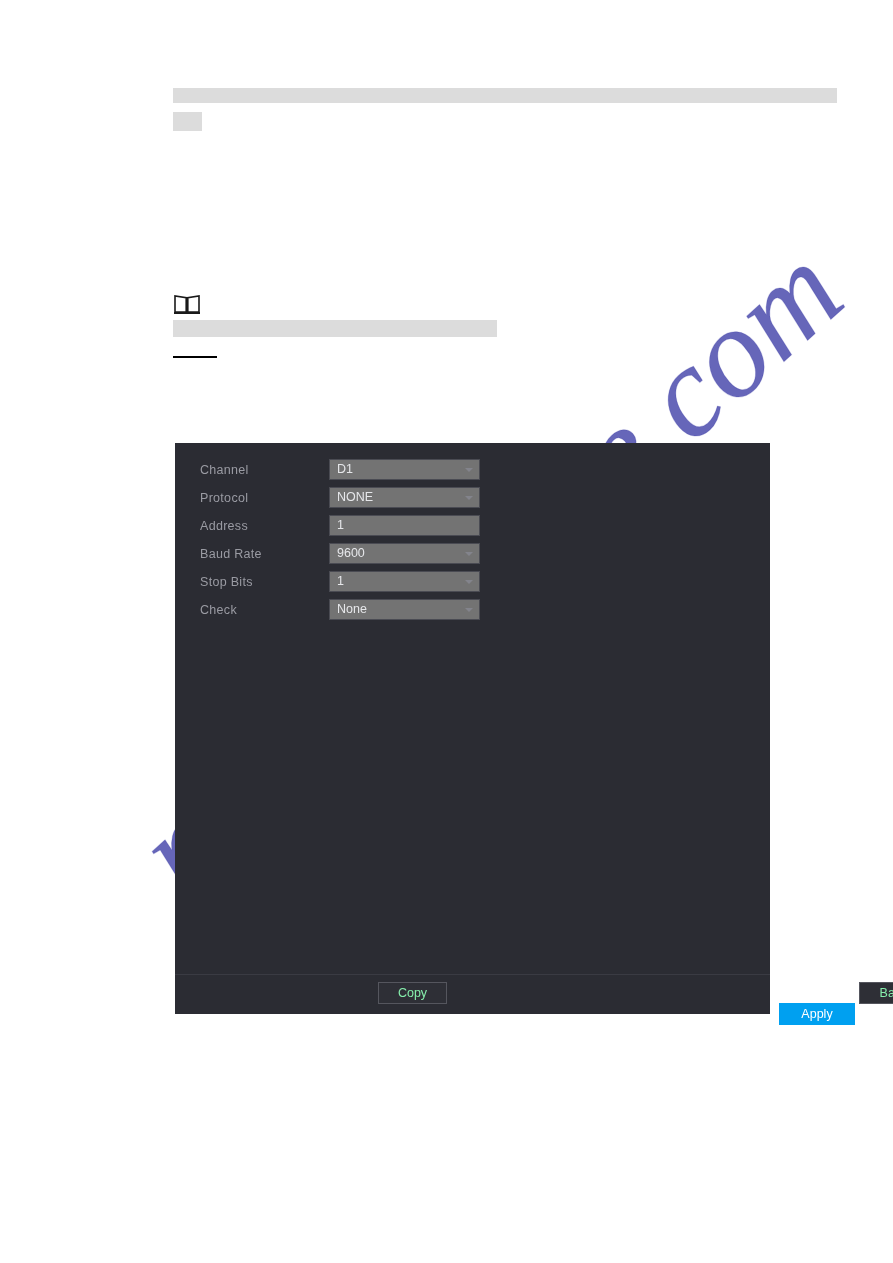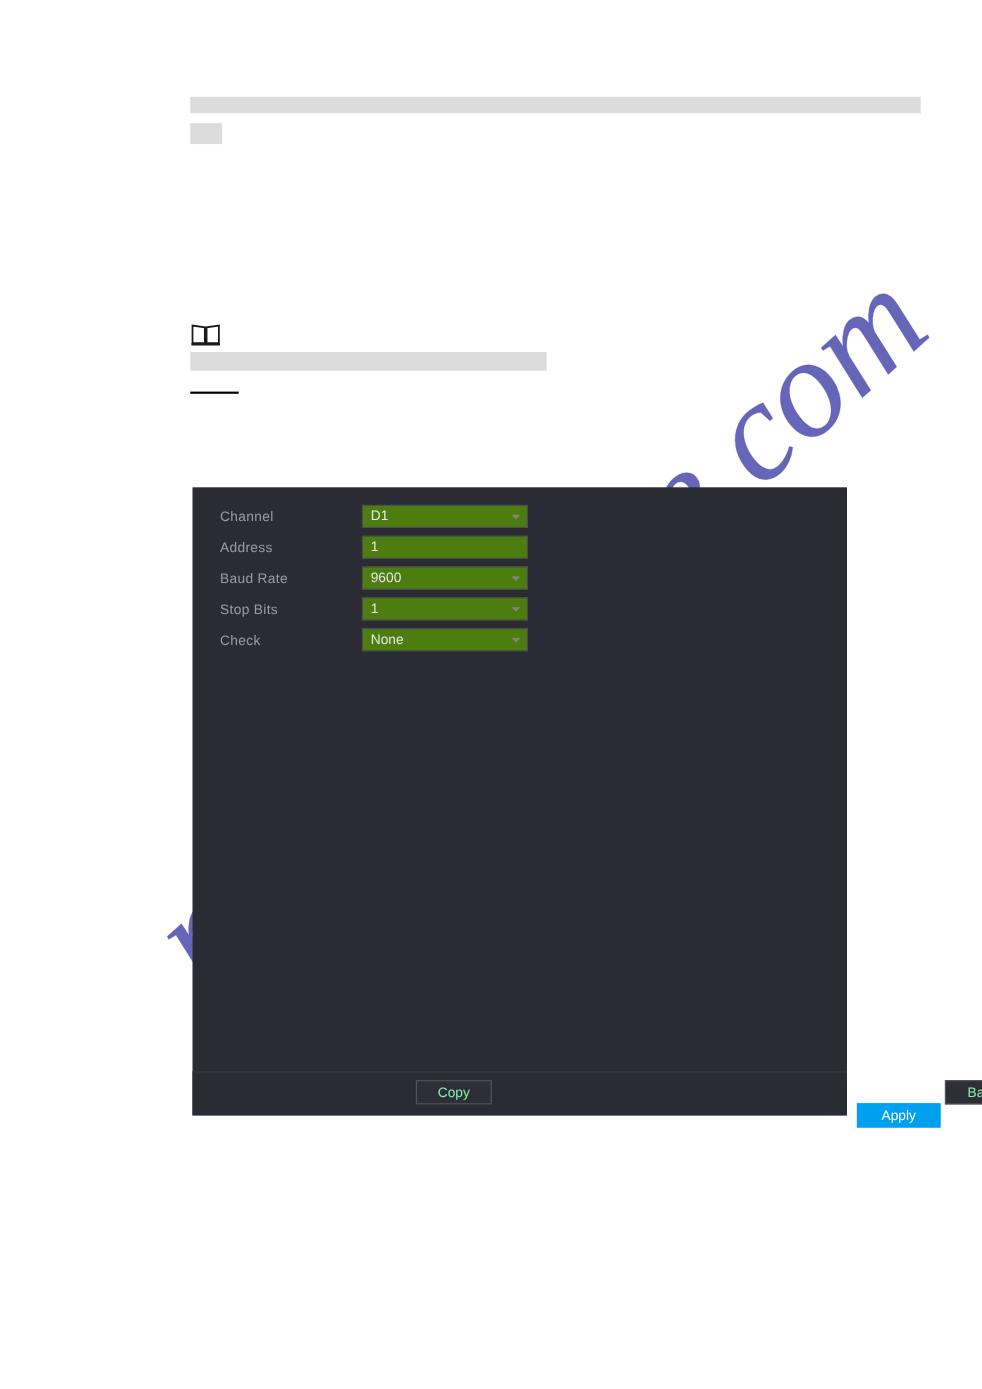--- a/index.html
+++ b/index.html
@@ -78,21 +78,21 @@
     line-height: 18px;
     letter-spacing: 0.3px;
     white-space: nowrap;
   }
   .field {
     position: absolute;
     left: 154px;
     top: 0;
     width: 151px;
     height: 21px;
-    background: #4d7c0f;
+    background: #737373;
     border: 1px solid #4a4b53;
     box-sizing: border-box;
   }
   .field-value {
     position: absolute;
     left: 7px;
     top: 0;
     line-height: 19px;
     font-size: 12.5px;
     color: #e6e7ea;
@@ -179,20 +179,27 @@
 
   <div id="ptz-form">
       <div class="form-row">
         <div class="row-label">Channel</div>
         <div class="field">
           <span class="field-value">D1</span>
           <span class="caret"></span>
         </div>
       </div>
       <div class="form-row">
+        <div class="row-label">Protocol</div>
+        <div class="field">
+          <span class="field-value">NONE</span>
+          <span class="caret"></span>
+        </div>
+      </div>
+      <div class="form-row">
         <div class="row-label">Address</div>
         <div class="field">
           <span class="field-value">1</span>
         </div>
       </div>
       <div class="form-row">
         <div class="row-label">Baud Rate</div>
         <div class="field">
           <span class="field-value">9600</span>
           <span class="caret"></span>

